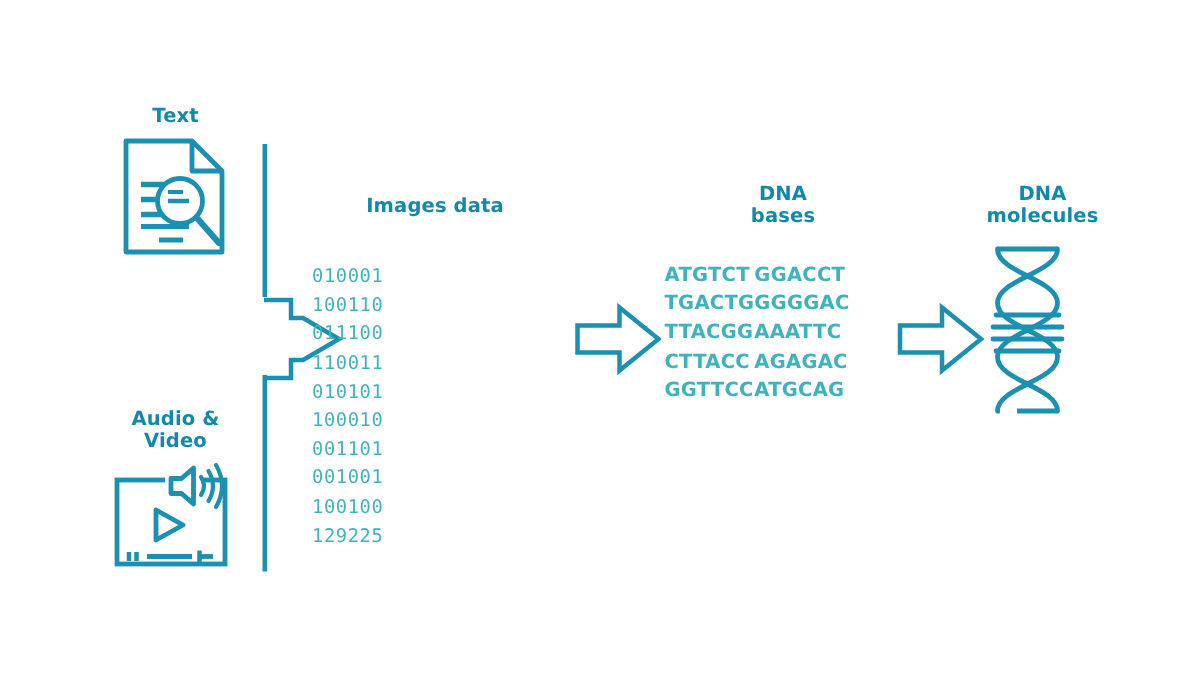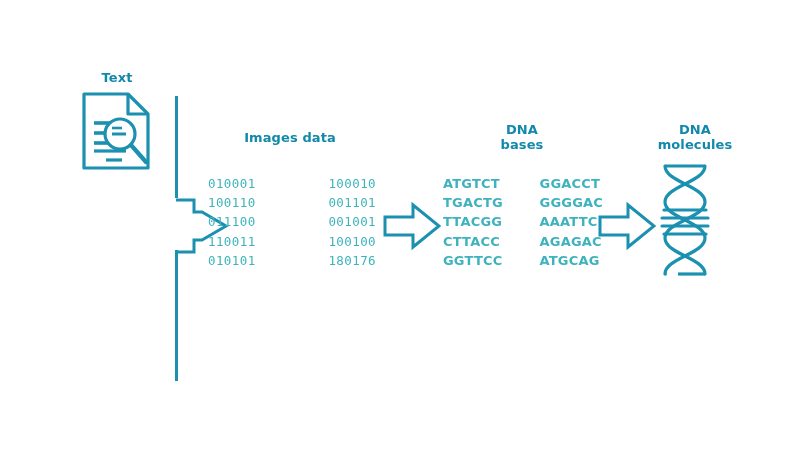--- a/index.html
+++ b/index.html
@@ -66,38 +66,38 @@
   #arrow-3 { left: 598px; top: 199px; }
 
   
   #binary-title { left: 210px; top: 130px; width: 160px; }
   #binary-cols {
     left: 208px;
     top: 174px;
     width: 168px;
     display: flex;
     justify-content: space-between;
+    flex-direction: column;
   }
   .mono-col {
     font-family: "DejaVu Sans Mono", "Liberation Mono", monospace;
     font-size: 12.5px;
     line-height: 19.2px;
     color: #3fb3bd;
     letter-spacing: 0.4px;
     white-space: pre;
   }
 
   
   #bases-title { left: 438px; top: 122px; width: 168px; }
   #bases-cols {
     left: 443px;
     top: 174px;
     width: 160px;
     display: flex;
-    justify-content: space-between;
   }
   .base-col {
     font-family: "DejaVu Sans", "Liberation Sans", sans-serif;
     font-weight: bold;
     font-size: 13px;
     line-height: 19.2px;
     color: #3fb3bd;
     letter-spacing: 0.2px;
     white-space: pre;
   }
@@ -126,20 +126,43 @@
 
       <circle cx="46" cy="45" r="15" fill="#ffffff" stroke="#1b90b0" stroke-width="3.2"></circle>
       <line x1="38" y1="45" x2="52" y2="45" stroke="#1b90b0" stroke-width="3"></line>
       <line x1="38" y1="39" x2="48" y2="39" stroke="#1b90b0" stroke-width="2.6"></line>
 
       <line x1="57" y1="56" x2="72" y2="73" stroke="#1b90b0" stroke-width="4.2" stroke-linecap="round"></line>
     </svg>
   </div>
 
 
+  <div class="node" id="src-av">
+    <div class="hdr src-label">Audio &amp;
+Video</div>
+    <svg class="src-icon" width="94" height="74" viewBox="0 0 94 74" fill="none">
+
+      <rect x="8" y="14" width="72" height="56" stroke="#1b90b0" stroke-width="3.2" fill="none"></rect>
+
+      <path d="M40 6 H64 V28 H40 Z" fill="#ffffff"></path>
+      <path d="M44 13 V23 H51 L59 30 V6 L51 13 Z" stroke="#1b90b0" stroke-width="3.2" stroke-linejoin="round" fill="none"></path>
+
+      <path d="M64 12 Q68 18 64 24" stroke="#1b90b0" stroke-width="2.8" fill="none" stroke-linecap="round"></path>
+      <path d="M69 8 Q75 18 69 28" stroke="#1b90b0" stroke-width="2.8" fill="none" stroke-linecap="round"></path>
+      <path d="M74 4 Q82 18 74 32" stroke="#1b90b0" stroke-width="2.8" fill="none" stroke-linecap="round"></path>
+
+      <path d="M34 34 L52 44 L34 54 Z" stroke="#1b90b0" stroke-width="3.2" stroke-linejoin="round" fill="none"></path>
+
+      <line x1="16" y1="62" x2="16" y2="68" stroke="#1b90b0" stroke-width="3"></line>
+      <line x1="21" y1="62" x2="21" y2="68" stroke="#1b90b0" stroke-width="3"></line>
+      <line x1="28" y1="65" x2="58" y2="65" stroke="#1b90b0" stroke-width="3.2"></line>
+      <line x1="63" y1="65" x2="72" y2="65" stroke="#1b90b0" stroke-width="3.2"></line>
+      <line x1="63" y1="61" x2="63" y2="69" stroke="#1b90b0" stroke-width="3"></line>
+    </svg>
+  </div>
 
   <div class="node" id="divider"></div>
   <div class="node" id="divider-gap"></div>
 
   <div class="node" id="arrow-1">
     <svg width="58" height="68" viewBox="0 0 58 68" fill="none">
       <path d="M4 8 H22 V20 H30 L54 34 L30 48 H22 V60 H4" stroke="#1b90b0" stroke-width="3" stroke-linejoin="miter" stroke-linecap="butt" fill="none"></path>
     </svg>
   </div>
 
@@ -148,21 +171,21 @@
   <div class="node" id="binary-cols">
     <div class="mono-col">010001
 100110
 011100
 110011
 010101</div>
     <div class="mono-col">100010
 001101
 001001
 100100
-180176</div>
+129225</div>
   </div>
 
   <div class="node" id="arrow-2">
     <svg width="58" height="54" viewBox="0 0 58 54" fill="none">
       <path d="M2 18 H30 V6 L56 27 L30 48 V36 H2 Z" stroke="#1b90b0" stroke-width="3" stroke-linejoin="miter" fill="none"></path>
     </svg>
   </div>
 
   <div class="node hdr" id="bases-title">DNA
 bases</div>

